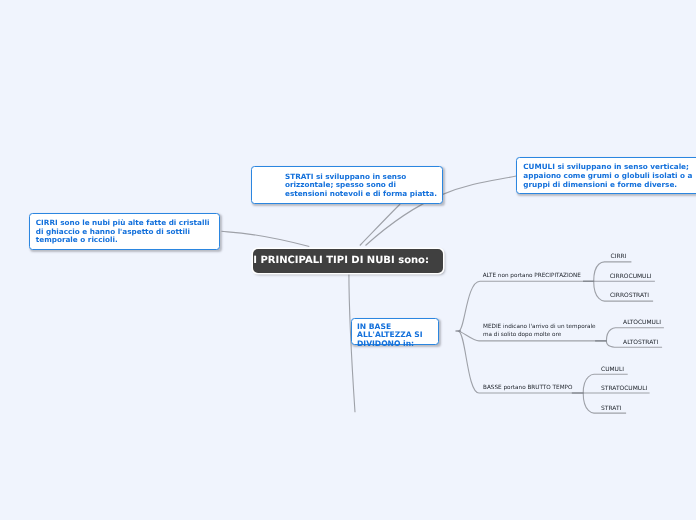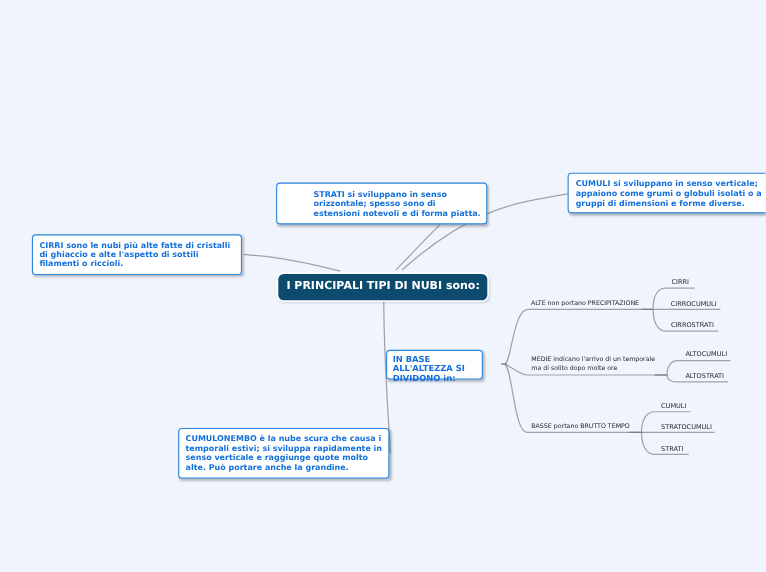--- a/index.html
+++ b/index.html
@@ -2,23 +2,23 @@
 <html><head>
 <meta charset="utf-8">
 <style>
   html,body{margin:0;padding:0;}
   body{width:696px;height:520px;background:#f0f4fd;overflow:hidden;
        font-family:"DejaVu Sans",sans-serif;-webkit-font-smoothing:antialiased;text-rendering:geometricPrecision;}
   #canvas{position:relative;width:696px;height:520px;overflow:hidden;}
   svg.links{position:absolute;left:0;top:0;width:696px;height:520px;}
   .node{position:absolute;box-sizing:border-box;}
 
-  .n-root{background:#0c4a6e;border-radius:5px;color:#ffffff;font-weight:bold;
+  .n-root{background:#404040;border-radius:5px;color:#ffffff;font-weight:bold;
           font-size:10px;
-          display:flex;align-items:center;justify-content:center;
+          display:flex;align-items:center;justify-content:flex-start;
           box-shadow:0 0 0 1.6px #ffffff, 1.5px 1.5px 2.5px rgba(60,60,70,0.40);}
 
   .n-box{background:#ffffff;border:1.5px solid #2b86e0;border-radius:3.5px;
          color:#1370db;font-weight:bold;font-size:7.25px;line-height:8.7px;
          box-shadow:1.5px 1.5px 2px rgba(60,60,70,0.30);
          padding:5.2px 4px 4px 6px;}
 
   .n-mid{font-size:7.6px;line-height:8.2px;padding-top:4.6px;padding-left:5px;}
 
   .sub-label{position:absolute;color:#21262e;white-space:nowrap;
@@ -58,38 +58,35 @@
       <path d="M571.8,393 L583.8,393"></path>
       <path d="M455.5,331 L461,331"></path>
     </g>
   </svg>
 
   <div class="node n-root" style="left:253.2px;top:248.6px;width:190.2px;height:24.8px;">
     <span>I PRINCIPALI TIPI DI NUBI sono:</span>
   </div>
 
   <div class="node n-box" style="left:28.8px;top:212.9px;width:191.7px;height:37.1px;">
-    <span>CIRRI sono le nubi più alte fatte di cristalli di ghiaccio e alte l'aspetto di sottili filamenti o riccioli.</span>
+    <span>CIRRI sono le nubi più alte fatte di cristalli di ghiaccio e hanno l'aspetto di sottili temporale o riccioli.</span>
   </div>
 
   <div class="node n-box" style="left:251px;top:166.4px;width:191.5px;height:37.3px;padding-left:33px;">
     <span>STRATI si sviluppano in senso orizzontale; spesso sono di estensioni notevoli e di forma piatta.</span>
   </div>
 
   <div class="node n-box" style="left:516.3px;top:157.2px;width:191px;height:36.7px;">
     <span>CUMULI si sviluppano in senso verticale; appaiono come grumi o globuli isolati o a gruppi di dimensioni e forme diverse.</span>
   </div>
 
   <div class="node n-box n-mid" style="left:351px;top:317.5px;width:88px;height:27.5px;">
     <span>IN BASE ALL'ALTEZZA SI DIVIDONO in:</span>
   </div>
 
-  <div class="node n-box" style="left:161.7px;top:388.8px;width:192px;height:46px;">
-    <span>CUMULONEMBO è la nube scura che causa i temporali estivi; si sviluppa rapidamente in senso verticale e raggiunge quote molto alte. Può portare anche la grandine.</span>
-  </div>
 
   <div class="sub-label branch-label" style="left:482.7px;top:273.10px;">ALTE non portano PRECIPITAZIONE</div>
   <div class="sub-label branch-label" style="left:483px;top:324.00px;width:118px;white-space:normal;">MEDIE indicano l'arrivo di un temporale ma di solito dopo molte ore</div>
   <div class="sub-label branch-label" style="left:483px;top:385.10px;">BASSE portano BRUTTO TEMPO</div>
 
   <div class="sub-label" style="left:610.5px;top:253.30px;">CIRRI</div>
   <div class="sub-label" style="left:609.7px;top:272.50px;">CIRROCUMULI</div>
   <div class="sub-label" style="left:609.9px;top:292.20px;">CIRROSTRATI</div>
 
   <div class="sub-label" style="left:623.1px;top:319.10px;">ALTOCUMULI</div>

